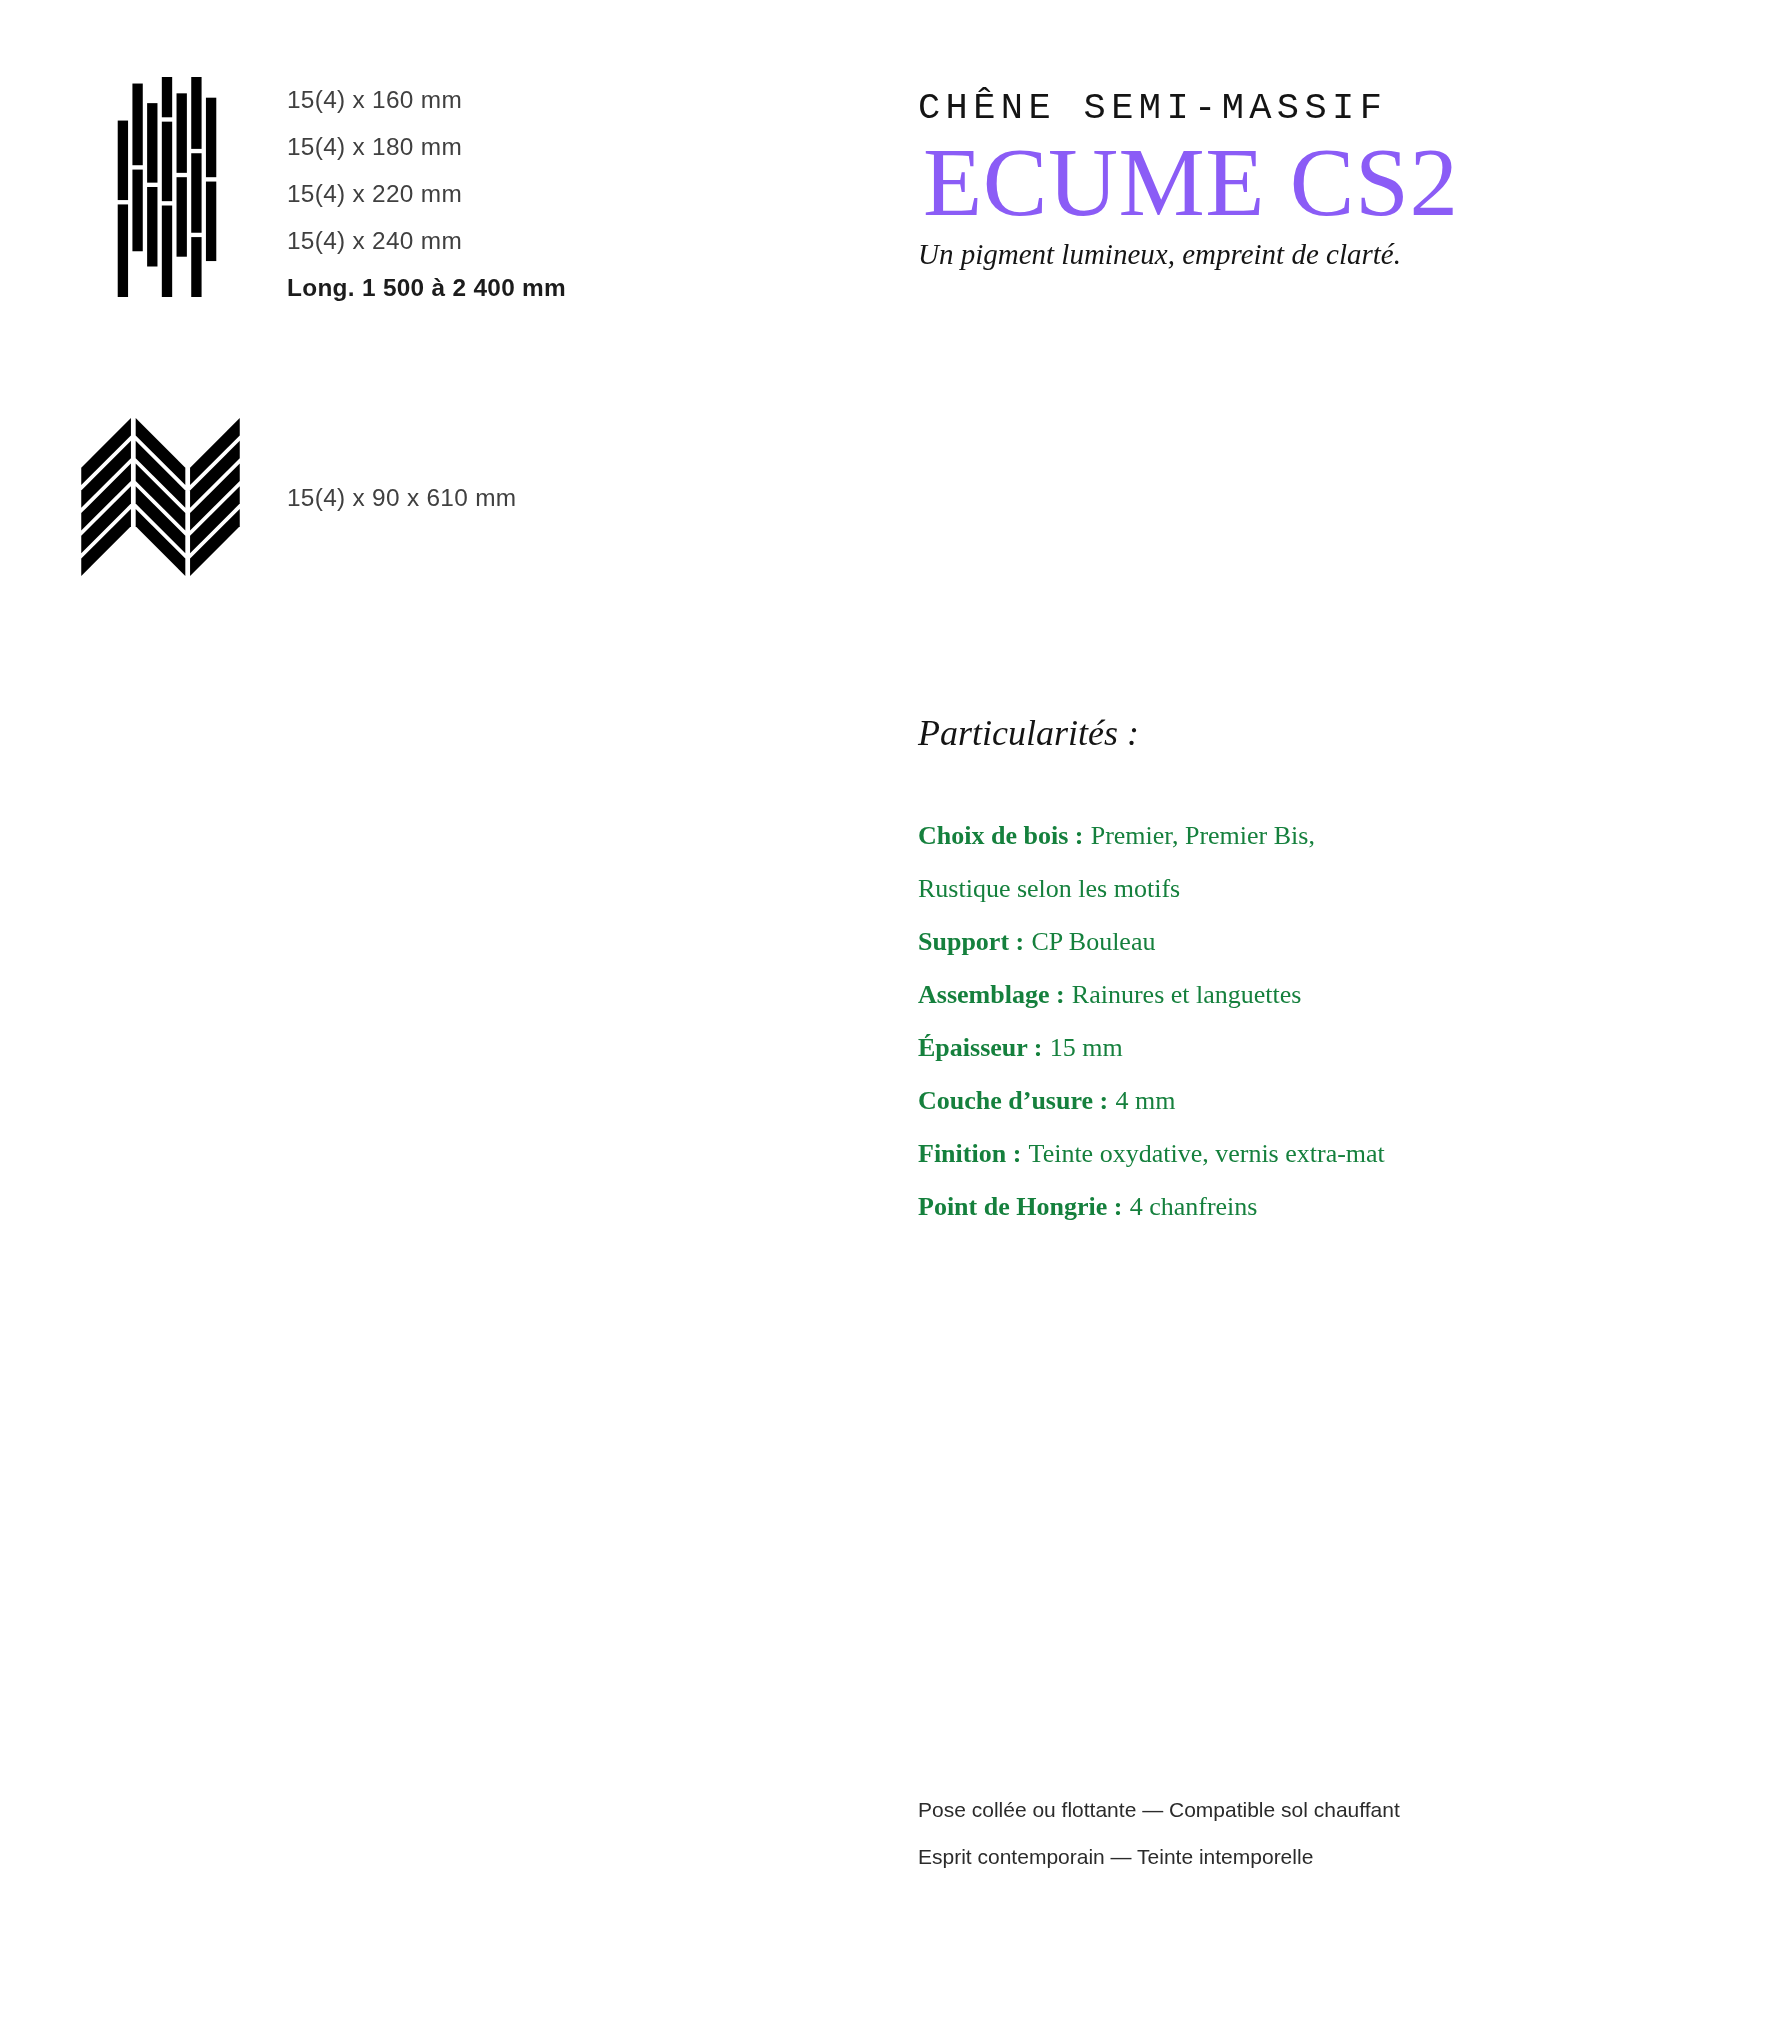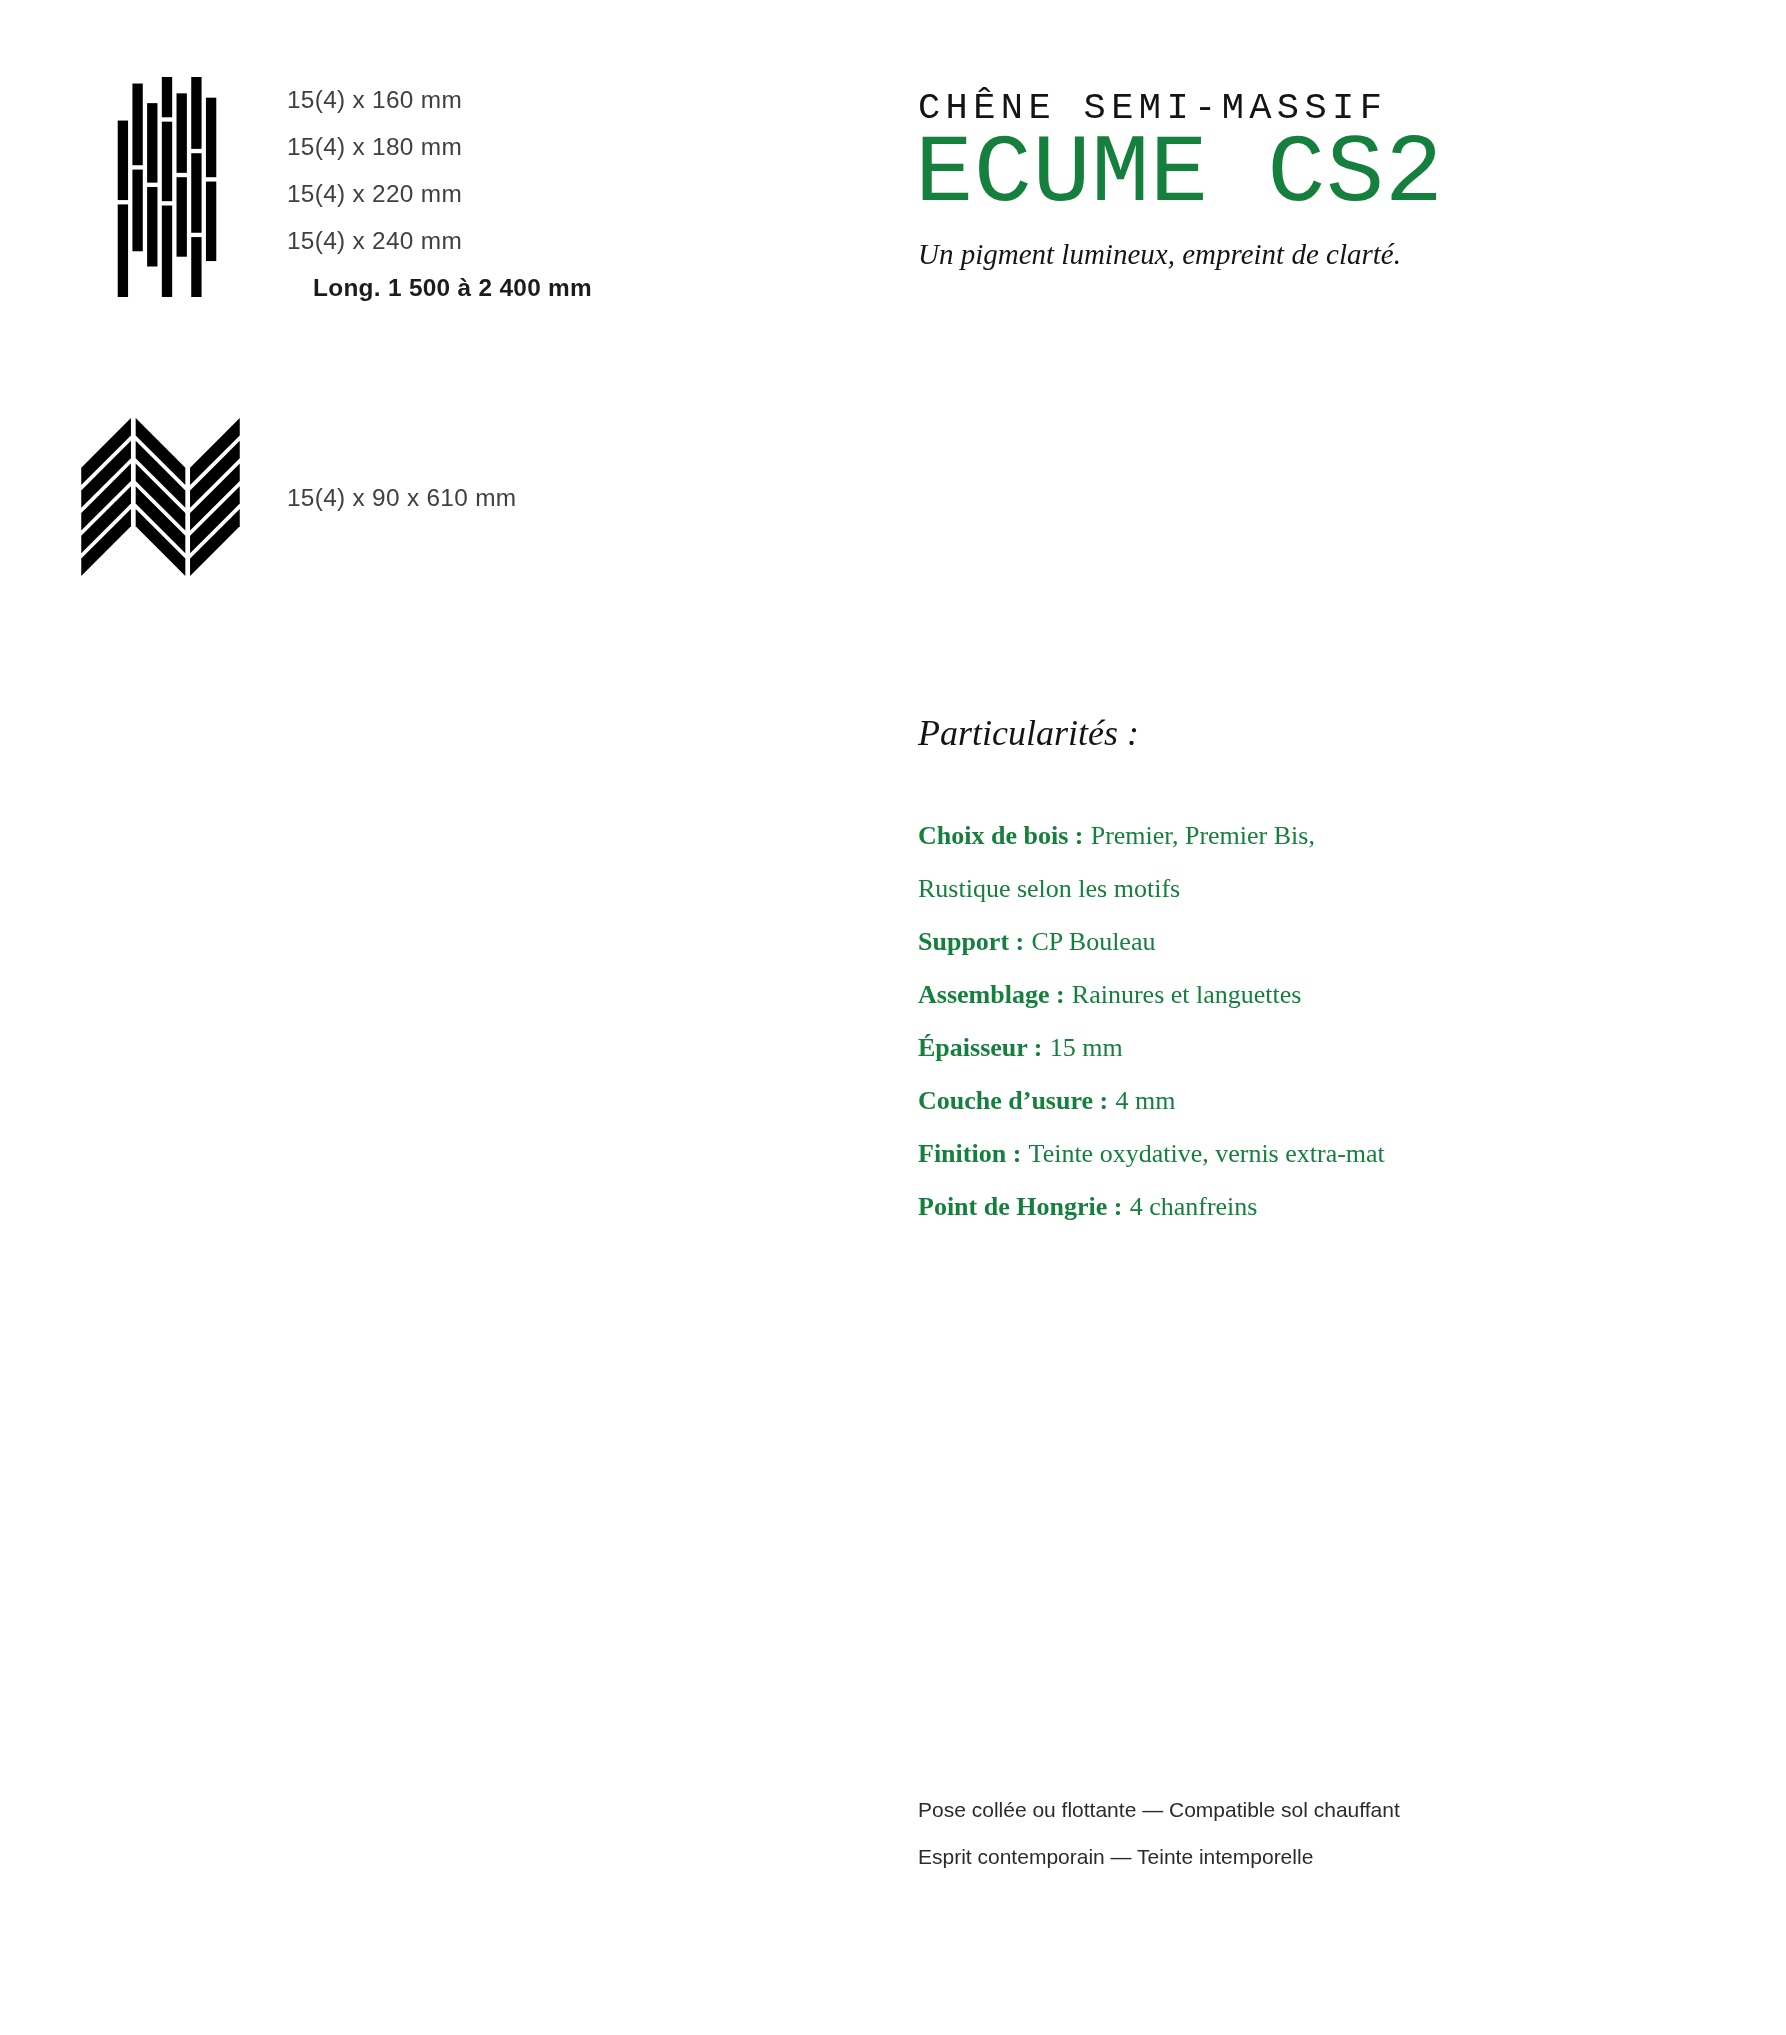--- a/index.html
+++ b/index.html
@@ -17,36 +17,36 @@
   .planks-icon{left:117px;top:77px;width:100px;height:220px;}
   .chevron-icon{left:80px;top:418px;width:161px;height:158px;}
   .icon-fill{fill:#000000;}
 
   
   .planks-dims{left:287px;top:76px;}
   .dim{
     font-size:24.4px;line-height:47px;
     color:#404040;letter-spacing:0.3px;white-space:nowrap;
   }
-  .dim-strong{font-weight:700;color:#1c1c1c;margin-left:26px;}
+  .dim-strong{font-weight:700;color:#1c1c1c;}
   .chevron-dim{left:287px;top:474px;}
 
   
   .category{
     left:918px;top:87px;
     font-family:Liberation Mono, monospace;
     font-size:37px;letter-spacing:5.4px;
     color:#141414;white-space:nowrap;
   }
   .product-name{
-    left:915px;top:124px;margin:0;
-    font-family:Liberation Mono, monospace;
+    left:915px;top:124px;margin:8px;
+    font-family:Liberation Serif, serif;
     font-weight:400;
     font-size:97px;line-height:1.05;letter-spacing:0.5px;
-    color:#15803d;white-space:nowrap;
+    color:#8b5cf6;white-space:nowrap;
   }
   .tagline{
     left:918px;top:238px;
     font-family:"Liberation Serif","DejaVu Serif",serif;
     font-style:italic;
     font-size:29px;color:#151515;white-space:nowrap;
   }
 
   
   .particulars-heading{

